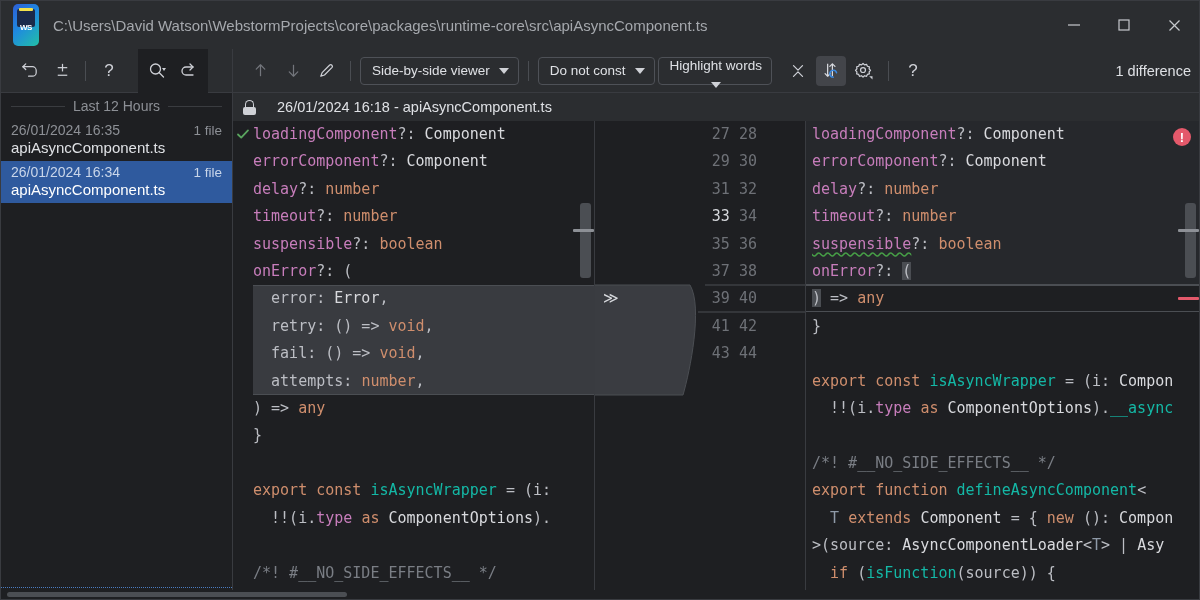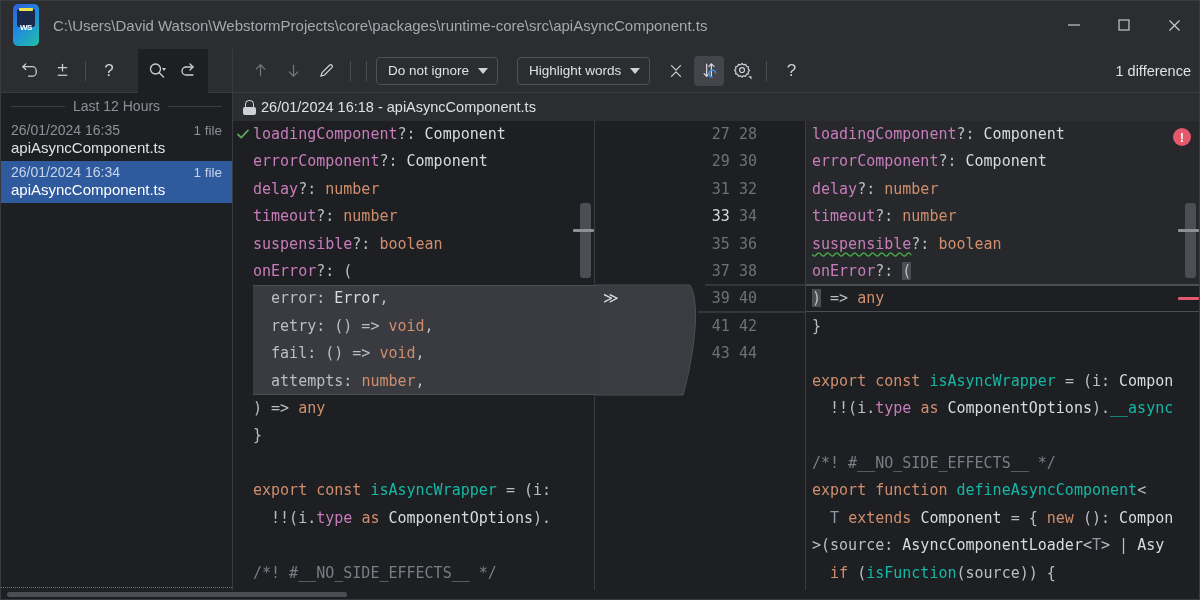--- a/index.html
+++ b/index.html
@@ -107,21 +107,21 @@
     position: absolute; left: 0; right: 0; bottom: 11px; height: 1px;
     border-top: 1px dotted #4a7bc0;
   }
 
   
   .diff { flex: 1; display: flex; flex-direction: column; min-width: 0; background: #1e1f22; }
   .diff-head {
     height: 28px; flex: 0 0 28px; display: flex; background: #2b2d30;
     align-items: center; font-size: 14.5px; color: #dfe1e5;
   }
-  .dh-left { width: 362px; flex: 0 0 362px; display: flex; align-items: center; gap: 5px; padding-left: 10px; }
+  .dh-left { width: 362px; flex: 0 0 362px; display: flex; align-items: center; gap: 21px; padding-left: 10px; }
   .dh-mid { width: 210px; flex: 0 0 210px; display:flex; align-items:center; justify-content:center; }
   .dh-right { flex: 1; }
   .lock { width: 13px; height: 15px; position: relative; display:inline-block; }
   .lock .shk {
     position: absolute; width: 9px; height: 7px; border: 1.6px solid #cfd1d6;
     border-bottom: none; border-radius: 5px 5px 0 0; left: 2px; top: 0;
   }
   .lock .bdy {
     position: absolute; width: 13px; height: 8px; background: #cfd1d6;
     border-radius: 2px; left: 0; bottom: 0;
@@ -289,26 +289,30 @@
             <line x1="10" y1="4" x2="10" y2="16" stroke="currentColor" stroke-width="1.3"></line>
             <path d="M5.5 11.5 L10 16 L14.5 11.5" fill="none" stroke="currentColor" stroke-width="1.3" stroke-linecap="round" stroke-linejoin="round"></path>
           </svg>
       </div>
       <div class="ticon">
         <svg width="19" height="19" viewBox="0 0 20 20">
             <path d="M4 16 L5.4 12.2 L13.4 4.2 a1.8 1.8 0 0 1 2.5 2.5 L7.9 14.7 Z" fill="none" stroke="currentColor" stroke-width="1.3" stroke-linejoin="round"></path>
           </svg>
       </div>
       <div class="tsep"></div>
+      <div class="combo">
+        <span>Side-by-side viewer</span>
+        <span class="caret"></span>
+      </div>
       <div class="tsep"></div>
       <div class="combo">
-        <span>Do not ignore</span>
+        <span>Do not const</span>
         <span class="caret"></span>
       </div>
-      <div class="combo" style="margin-left:16px;">
+      <div class="combo" style="margin-left:0;flex-direction:column;">
         <span>Highlight words</span>
         <span class="caret"></span>
       </div>
       <div class="ticon" style="margin-left:8px;">
         <svg width="18" height="18" viewBox="0 0 20 20">
             <path d="M5 4 L10 9 L15 4" fill="none" stroke="currentColor" stroke-width="1.4" stroke-linecap="round" stroke-linejoin="round"></path>
             <path d="M5 16 L10 11 L15 16" fill="none" stroke="currentColor" stroke-width="1.4" stroke-linecap="round" stroke-linejoin="round"></path>
           </svg>
       </div>
       <div class="ticon active">

